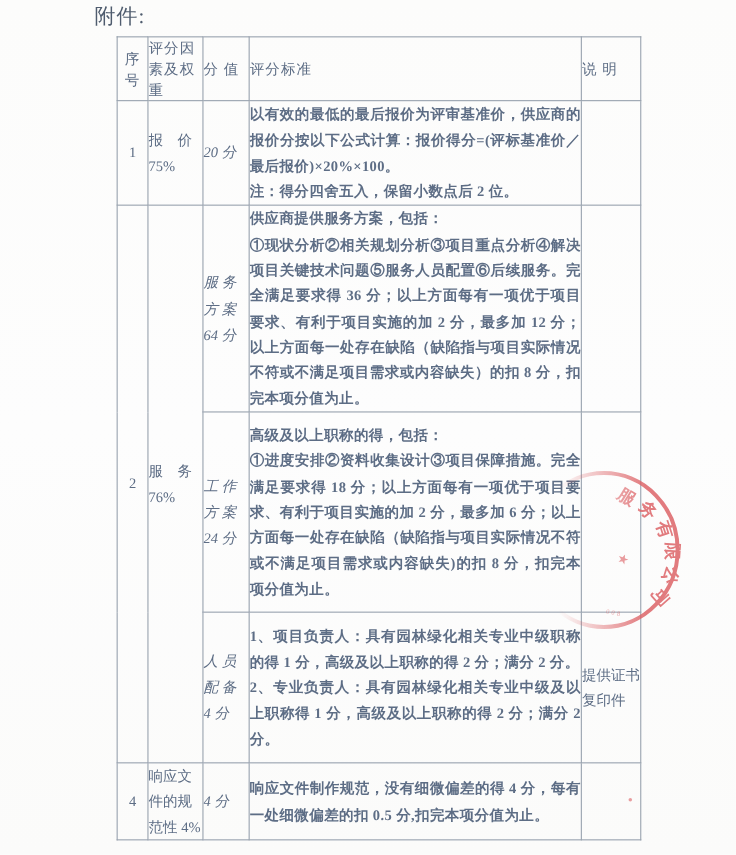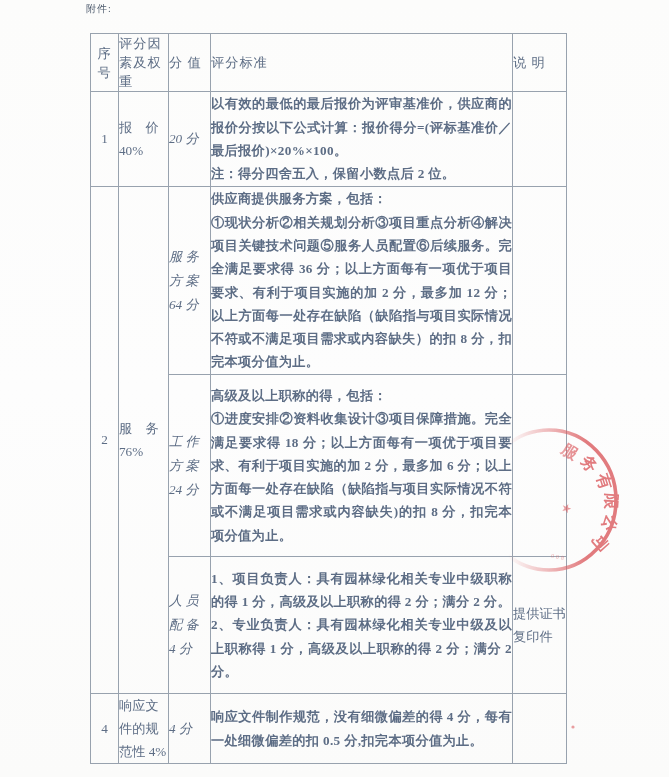--- a/index.html
+++ b/index.html
@@ -4,24 +4,24 @@
 <style>
   html,body{margin:0;padding:0;}
   body{
     width:669px;height:777px;overflow:hidden;position:relative;
     background:#fdfdfc;
     font-family:"Liberation Serif","DejaVu Serif",serif;
   }
   .page{position:absolute;inset:0;background:linear-gradient(180deg,#fcfcfb 0%,#fdfdfd 50%,#fbfbfa 100%);}
   .attachment{
     position:absolute;left:86px;top:2px;
-    font-size:10px;color:#4f5c6e;letter-spacing:1px;
+    font-size:19px;color:#4f5c6e;letter-spacing:1px;
   }
   table.score{
-    position:absolute;left:90px;top:33px;
+    position:absolute;left:106px;top:33px;
     width:476px;border-collapse:collapse;table-layout:fixed;
   }
   table.score td{
     border:1px solid #98a2ae;
     color:#5d6d85;
     font-size:13.2px;
     vertical-align:middle;
     padding:0;
     overflow:hidden;
   }
@@ -56,21 +56,21 @@
       <td class="hdr">评分因素及权重</td>
       <td class="hdr">分 值</td>
       <td class="hdr">评分标准</td>
       <td class="hdr">说 明</td>
     </tr>
 
     <tr style="height:95px">
       <td class="c-no">1</td>
       <td class="c-factor">
         <div>报　价</div>
-        <div>40%</div>
+        <div>75%</div>
       </td>
       <td class="c-score">20 分</td>
       <td class="c-crit">
         <p>以有效的最低的最后报价为评审基准价，供应商的报价分按以下公式计算：报价得分=(评标基准价／最后报价)×20%×100。</p>
         <p>注：得分四舍五入，保留小数点后 2 位。</p>
       </td>
       <td class="c-note"></td>
     </tr>
 
     <tr style="height:188px">

